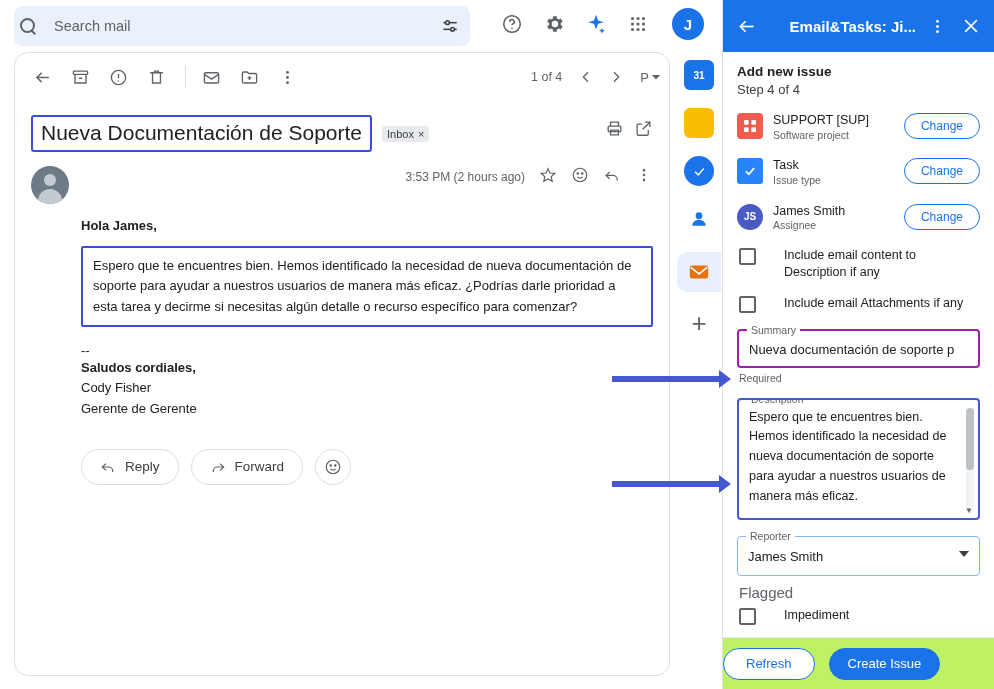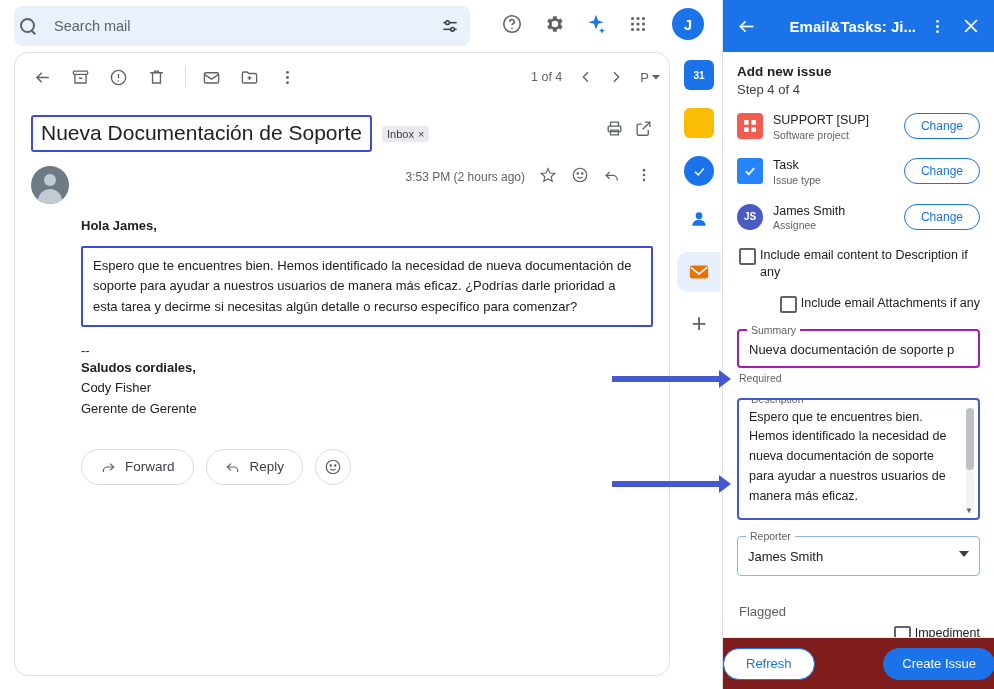--- a/index.html
+++ b/index.html
@@ -430,23 +430,22 @@
     font-size: 12px;
     display: inline-flex;
     align-items: center; justify-content: center;
     flex: none;
   }
 
   .check-row {
     display: flex;
     align-items: flex-start;
     margin-top: 14px;
-    gap: 4px;
+    gap: 28px;
     padding-left: 2px;
-    justify-content: flex-end;
   }
   .checkbox {
     width: 17px; height: 17px;
     border: 2px solid #5f6368;
     border-radius: 2px;
     flex: none;
     margin-top: 1px;
   }
   .check-label {
     font-size: 12.5px;
@@ -525,35 +524,35 @@
   }
   .caret {
     position: absolute;
     right: 10px; top: 14px;
     width: 0; height: 0;
     border-left: 5px solid transparent;
     border-right: 5px solid transparent;
     border-top: 6px solid #3c4043;
   }
   .flag-label {
-    font-size: 13px;
-    color: #5f6368;
-    margin-top: 28px;
+    font-size: 15px;
+    color: #5f6368;
+    margin-top: 8px;
     margin-left: 2px;
   }
 
   .panel-footer {
     position: absolute;
     left: 0; bottom: 0;
     width: 272px; height: 52px;
-    background: #7f1d1d;
+    background: #bef264;
     border-top: 1px solid #e8eaed;
     display: flex;
     align-items: center;
-    justify-content: space-between;
+    justify-content: flex-start;
     gap: 14px;
   }
   .btn-outline {
     border: 1px solid #1a73e8;
     color: #1a73e8;
     background: #fff;
     border-radius: 18px;
     height: 32px;
     padding: 0 22px;
     font-size: 13px;
@@ -786,31 +785,31 @@
           <div class="dashes">--</div>
           <div class="bold">Saludos cordiales,</div>
           <div>Cody Fisher</div>
           <div>Gerente de Gerente</div>
         </div>
       </div>
 
       <div class="reply-row">
         <span class="pill">
           <svg width="16" height="16" viewBox="0 0 24 24" fill="none" stroke="#5f6368" stroke-width="1.8">
+            <polyline points="9,7 3.5,12 9,17"></polyline>
+              <path d="M3.5 12H13a6 6 0 0 1 6 6v1.5"></path>
+          </svg>
+          <span>Reply</span>
+        </span>
+        <span class="pill">
+          <svg width="16" height="16" viewBox="0 0 24 24" fill="none" stroke="#5f6368" stroke-width="1.8">
             <polyline points="15,7 20.5,12 15,17"></polyline>
               <path d="M20.5 12H11a6 6 0 0 0-6 6v1.5"></path>
           </svg>
           <span>Forward</span>
-        </span>
-        <span class="pill">
-          <svg width="16" height="16" viewBox="0 0 24 24" fill="none" stroke="#5f6368" stroke-width="1.8">
-            <polyline points="9,7 3.5,12 9,17"></polyline>
-              <path d="M3.5 12H13a6 6 0 0 1 6 6v1.5"></path>
-          </svg>
-          <span>Reply</span>
         </span>
         <span class="pill-round">
           <svg width="18" height="18" viewBox="0 0 24 24" fill="none" stroke="#5f6368" stroke-width="1.6">
             <circle cx="12" cy="12" r="9"></circle>
               <circle cx="9" cy="10" r="0.9" fill="#5f6368"></circle>
               <circle cx="15" cy="10" r="0.9" fill="#5f6368"></circle>
               <path d="M8.5 14.5a4.5 4.5 0 0 0 7 0"></path>
           </svg>
         </span>
       </div>

